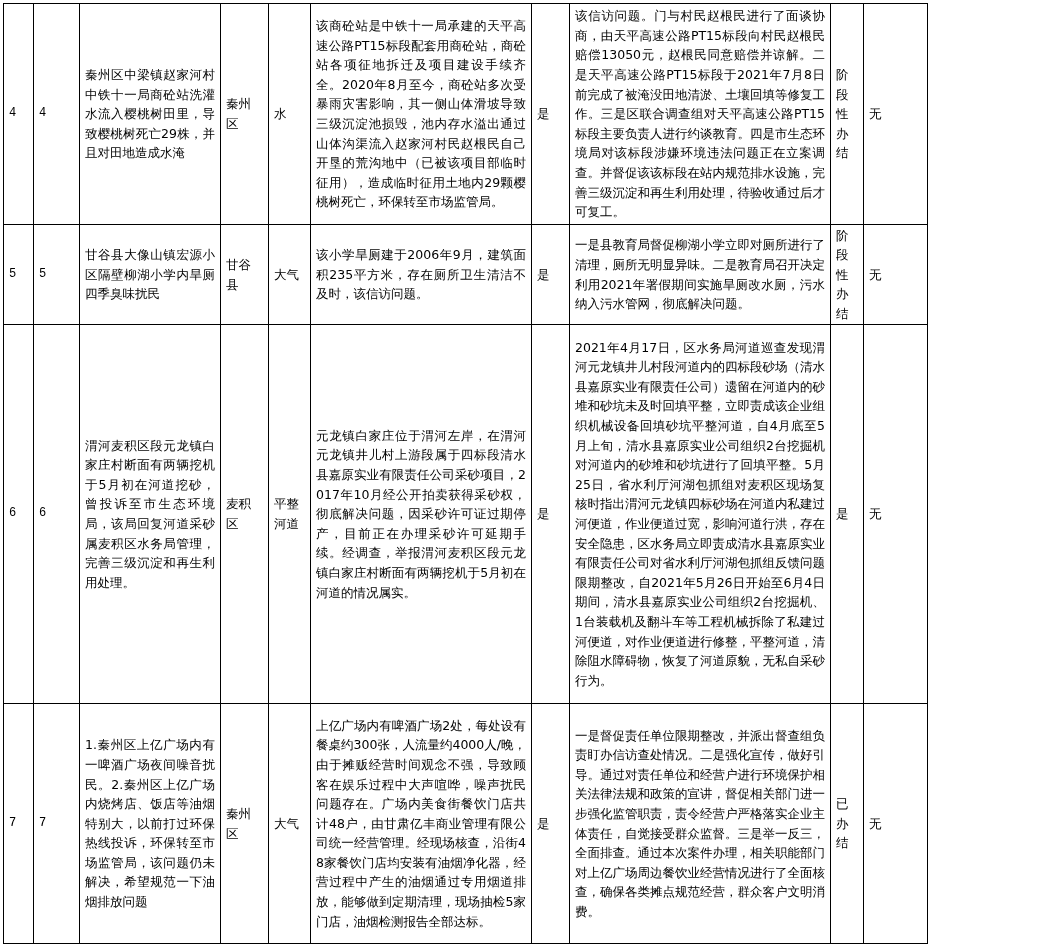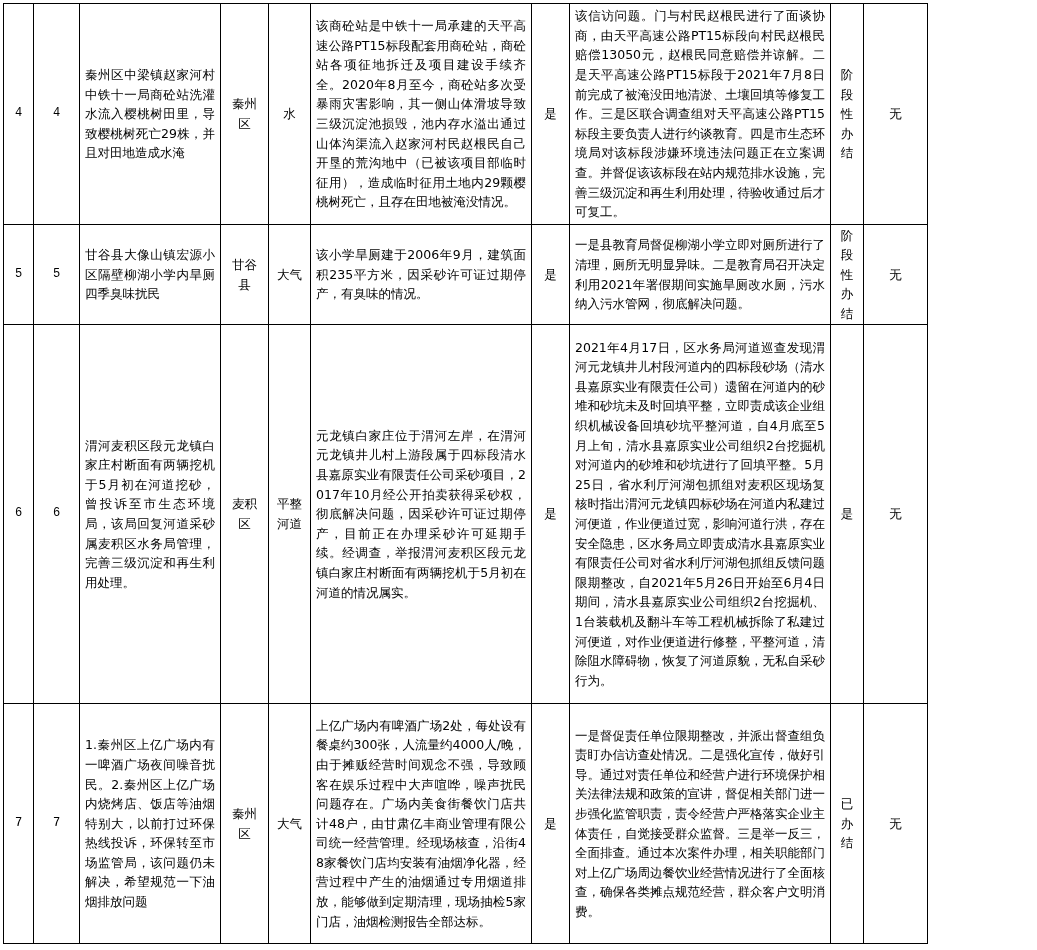--- a/index.html
+++ b/index.html
@@ -1,21 +1,21 @@
 <!DOCTYPE html>
 <html><head>
 <meta charset="utf-8">
 <style>
   html, body { margin: 0; padding: 0; background: #ffffff; }
   body { width: 1037px; height: 950px; overflow: hidden; position: relative;
          font-family: "DejaVu Sans", "Liberation Sans", sans-serif; color: #000; }
   table { position: absolute; left: 3px; top: 3px; border-collapse: collapse; table-layout: fixed; }
   td { border: 1.5px solid #000; padding: 0 5px; font-size: 12.5px; line-height: 19.6px;
        vertical-align: middle; word-break: break-all; }
-  td.c { text-align: center; }
+  td.c { text-align: left; }
   td.num { font-family: "Liberation Mono", monospace; font-size: 12px; }
   td.txt { text-align: justify; text-align-last: left; }
   .c1 { width: 30px; } .c2 { width: 46px; } .c3 { width: 141px; } .c4 { width: 48px; }
   .c5 { width: 42px; } .c6 { width: 221px; } .c7 { width: 38px; } .c8 { width: 261px; }
   .c9 { width: 33px; } .c10 { width: 64px; }
   tr.r4 td { height: 220px; } tr.r5 td { height: 99px; }
   tr.r6 td { height: 378px; } tr.r7 td { height: 239px; }
 </style>
 </head>
 <body>
@@ -33,33 +33,33 @@
       <col class="c9">
       <col class="c10">
   </colgroup>
   <tbody>
     <tr class="r4">
       <td class="c num">4</td>
       <td class="c num">4</td>
       <td class="txt">秦州区中梁镇赵家河村中铁十一局商砼站洗灌水流入樱桃树田里，导致樱桃树死亡29株，并且对田地造成水淹</td>
       <td class="c">秦州区</td>
       <td class="c">水</td>
-      <td class="txt">该商砼站是中铁十一局承建的天平高速公路PT15标段配套用商砼站，商砼站各项征地拆迁及项目建设手续齐全。2020年8月至今，商砼站多次受暴雨灾害影响，其一侧山体滑坡导致三级沉淀池损毁，池内存水溢出通过山体沟渠流入赵家河村民赵根民自己开垦的荒沟地中（已被该项目部临时征用），造成临时征用土地内29颗樱桃树死亡，且存在田地被淹没情况。</td>
+      <td class="txt">该商砼站是中铁十一局承建的天平高速公路PT15标段配套用商砼站，商砼站各项征地拆迁及项目建设手续齐全。2020年8月至今，商砼站多次受暴雨灾害影响，其一侧山体滑坡导致三级沉淀池损毁，池内存水溢出通过山体沟渠流入赵家河村民赵根民自己开垦的荒沟地中（已被该项目部临时征用），造成临时征用土地内29颗樱桃树死亡，环保转至市场监管局。</td>
       <td class="c">是</td>
       <td class="txt">该信访问题。门与村民赵根民进行了面谈协商，由天平高速公路PT15标段向村民赵根民赔偿13050元，赵根民同意赔偿并谅解。二是天平高速公路PT15标段于2021年7月8日前完成了被淹没田地清淤、土壤回填等修复工作。三是区联合调查组对天平高速公路PT15标段主要负责人进行约谈教育。四是市生态环境局对该标段涉嫌环境违法问题正在立案调查。并督促该该标段在站内规范排水设施，完善三级沉淀和再生利用处理，待验收通过后才可复工。</td>
       <td class="c">阶段性办结</td>
       <td class="c">无</td>
     </tr>
     <tr class="r5">
       <td class="c num">5</td>
       <td class="c num">5</td>
       <td class="txt">甘谷县大像山镇宏源小区隔壁柳湖小学内旱厕四季臭味扰民</td>
       <td class="c">甘谷县</td>
       <td class="c">大气</td>
-      <td class="txt">该小学旱厕建于2006年9月，建筑面积235平方米，因采砂许可证过期停产，有臭味的情况。</td>
+      <td class="txt">该小学旱厕建于2006年9月，建筑面积235平方米，存在厕所卫生清洁不及时，该信访问题。</td>
       <td class="c">是</td>
       <td class="txt">一是县教育局督促柳湖小学立即对厕所进行了清理，厕所无明显异味。二是教育局召开决定利用2021年署假期间实施旱厕改水厕，污水纳入污水管网，彻底解决问题。</td>
       <td class="c">阶段性办结</td>
       <td class="c">无</td>
     </tr>
     <tr class="r6">
       <td class="c num">6</td>
       <td class="c num">6</td>
       <td class="txt">渭河麦积区段元龙镇白家庄村断面有两辆挖机于5月初在河道挖砂，曾投诉至市生态环境局，该局回复河道采砂属麦积区水务局管理，完善三级沉淀和再生利用处理。</td>
       <td class="c">麦积区</td>

